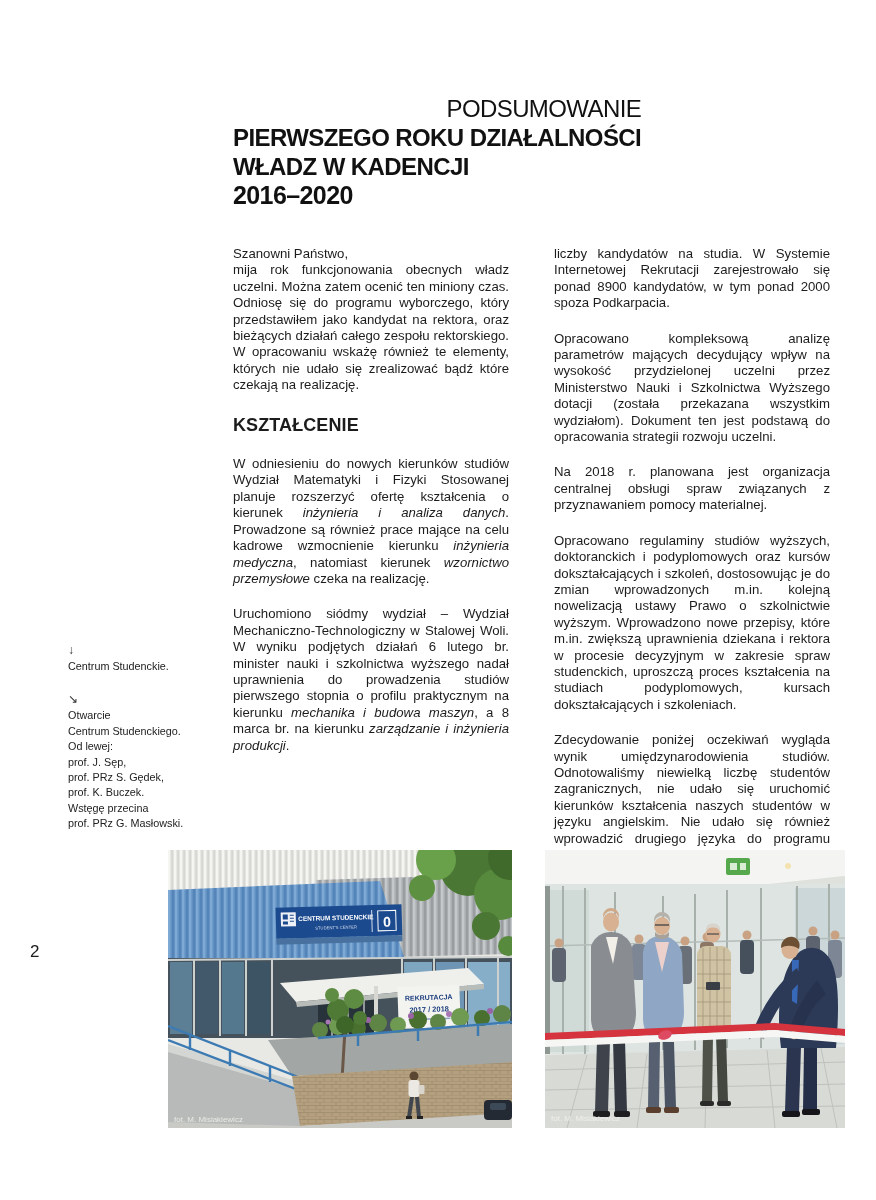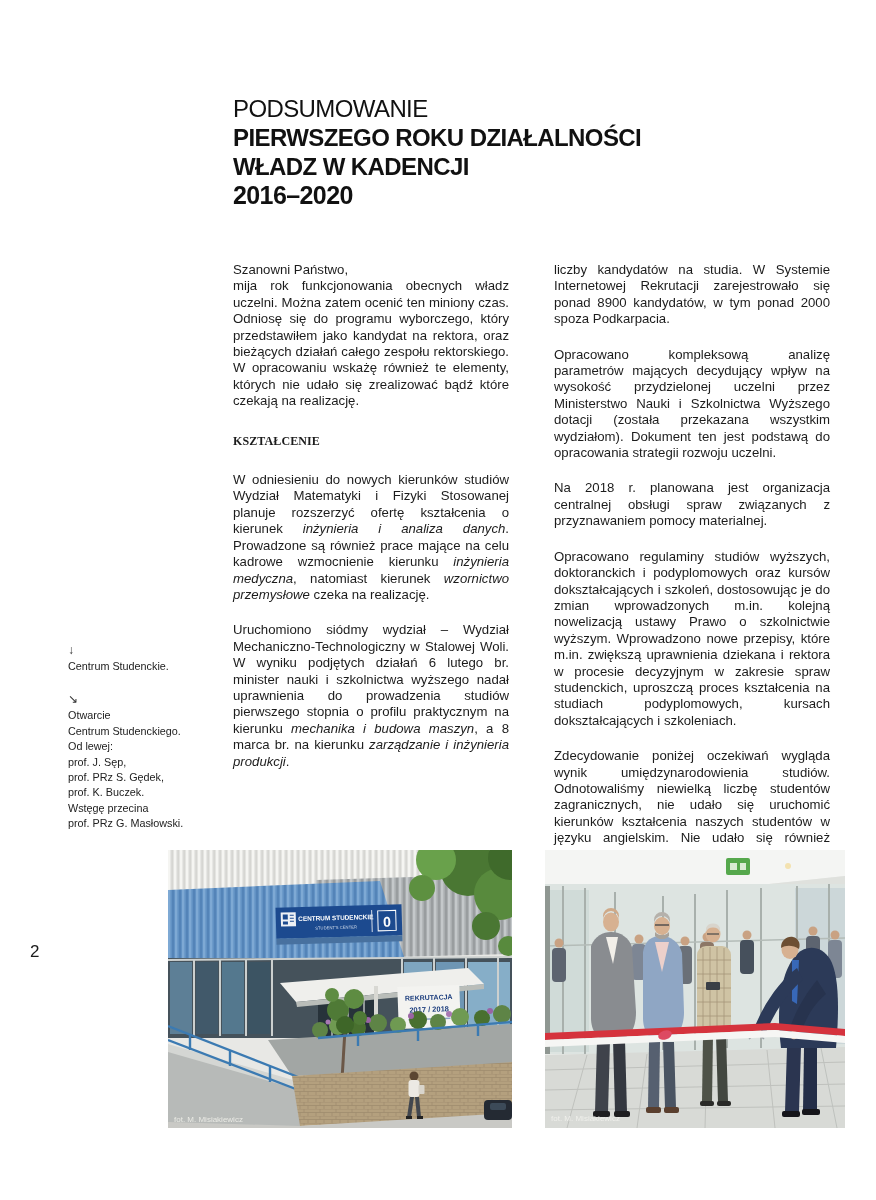--- a/index.html
+++ b/index.html
@@ -6,29 +6,29 @@
   html,body { background:#ffffff; }
   body {
     width:876px; height:1200px; position:relative;
     font-family:"Liberation Sans", sans-serif; color:#1a1a1a;
     overflow:hidden;
   }
   .page { position:absolute; inset:0; background:#ffffff; }
 
   
   .title { position:absolute; left:233px; top:94px; line-height:29px; letter-spacing:-0.6px; color:#111; }
-  .title .t1 { font-size:24px; font-weight:400; }
+  .title .t1 { font-size:24px; font-weight:400;text-align:right; }
   .title .t2 { font-size:24px; font-weight:700; }
   .title .t3 { font-size:25px; font-weight:800; }
 
   
-  .columns { position:absolute; left:233px; top:246px; width:597px; display:flex; gap:45px;margin-top:16px; }
+  .columns { position:absolute; left:233px; top:246px; width:597px; display:flex; gap:45px; }
   .col { width:283px; font-size:13.2px; line-height:16.4px; text-align:justify; hyphens:auto; color:#1c1c1c; }
   .col p { margin:0 0 19px 0; white-space:pre-line; }
-  .col h2 { font-size:12px; font-weight:700; margin:23px 0; letter-spacing:0.1px;font-family:Liberation Serif, serif; }
+  .col h2 { font-size:18px; font-weight:700; margin:23px 0; letter-spacing:0.1px; }
   em { }
 
   
   .captions { position:absolute; left:68px; top:643px; width:122px; font-size:10.8px; line-height:15.4px; color:#222; }
   .caption { margin-bottom:18px; }
   .arrow { display:block; font-size:12px; line-height:14px; margin-bottom:2px; color:#333; }
   .caption-text { white-space:pre-line; }
 
   
   .page-number { position:absolute; left:30px; top:942px; font-size:17px; color:#1a1a1a; }

